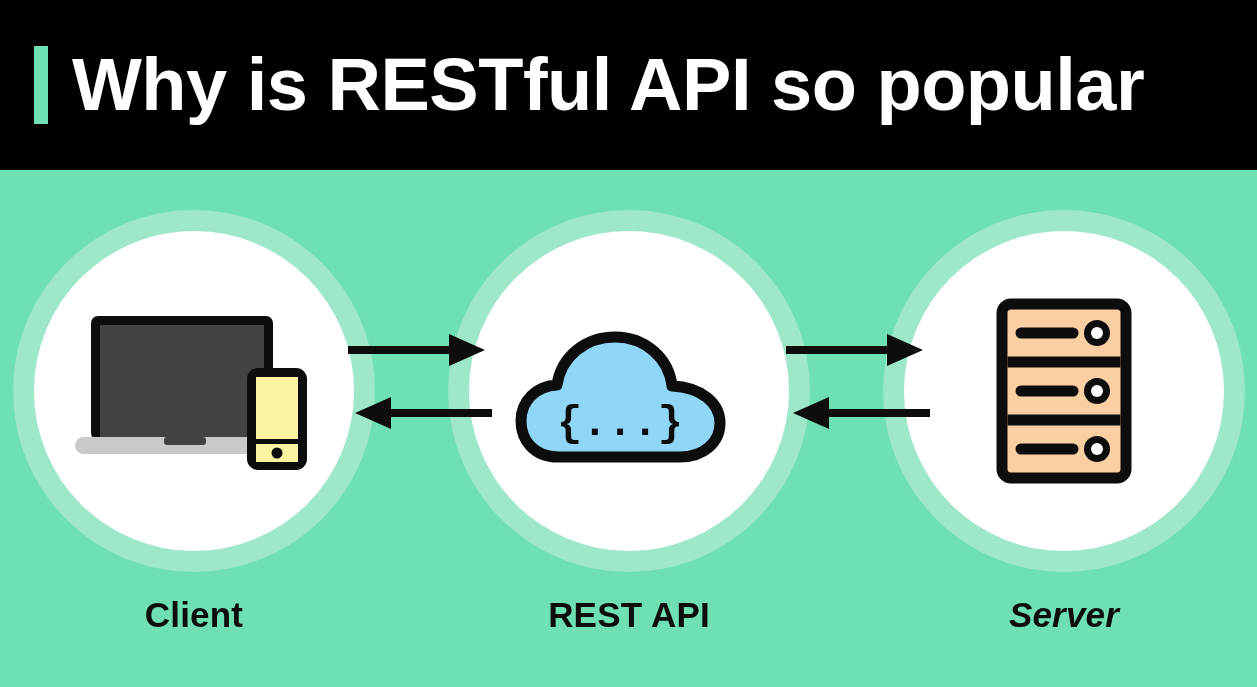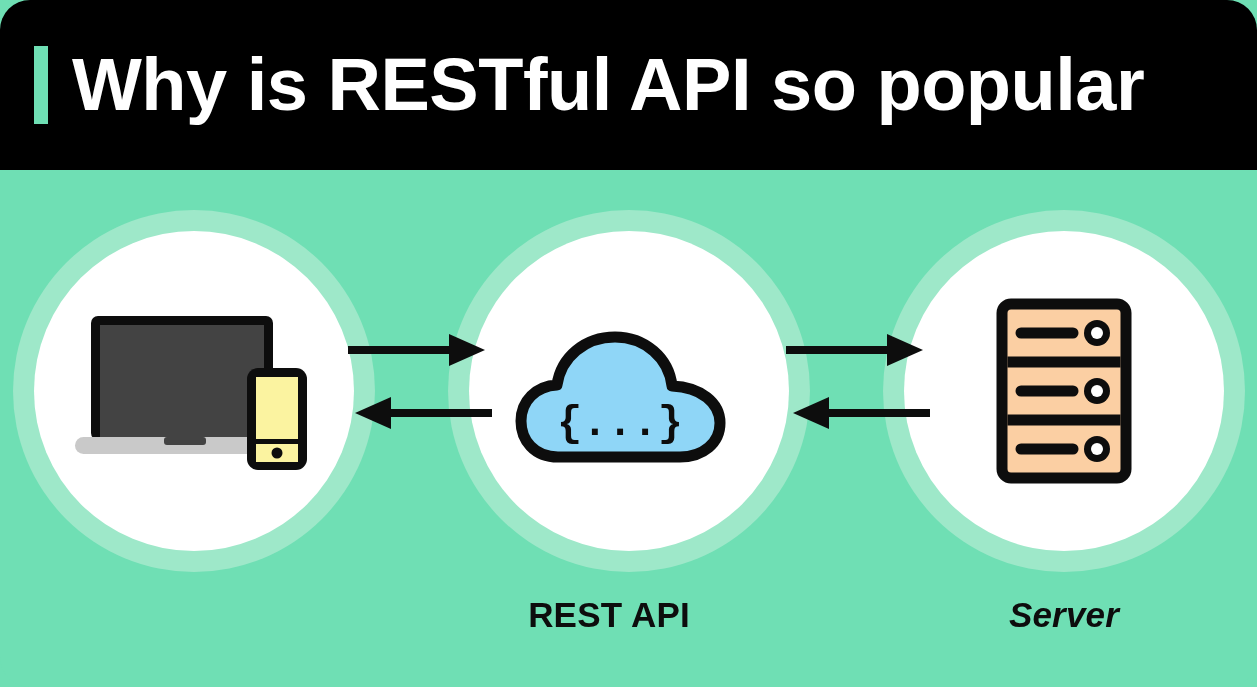--- a/index.html
+++ b/index.html
@@ -9,21 +9,20 @@
     width:1257px; height:687px;
     overflow:hidden;
     background:#6fdfb4;
     font-family:"Liberation Sans","DejaVu Sans",sans-serif;
   }
 
   #page {
     position:relative;
     width:1257px; height:687px;
     overflow:hidden;
-    border-radius:30px;
   }
 
   
   #header {
     position:absolute; left:0; top:0;
     width:1257px; height:170px;
     background:#000000;
     display:flex; align-items:center;
   }
   #accent-bar {
@@ -82,21 +81,21 @@
     position:absolute;
     top:425px;
     width:362px;
     text-align:center;
     font-size:35px;
     font-weight:bold;
     color:#0d0d0d;
     letter-spacing:0.2px;
   }
   #label-client  { left:13px;  }
-  #label-restapi { left:428px; }
+  #label-restapi { left:448px; }
   #label-server  { left:883px;font-style:italic; }
 
   
   .arrow-group { position:absolute; top:160px; width:150px; height:100px; }
   #arrows-left  { left:345px; }
   #arrows-right { left:783px; }
 </style>
 </head>
 <body>
 
@@ -200,17 +199,18 @@
           <line x1="3" y1="20" x2="112" y2="20" stroke="#0d0d0d" stroke-width="8"></line>
           <polygon points="104,4 140,20 104,36" fill="#0d0d0d"></polygon>
         </g>
         <g>
           <line x1="38" y1="83" x2="147" y2="83" stroke="#0d0d0d" stroke-width="8"></line>
           <polygon points="46,67 10,83 46,99" fill="#0d0d0d"></polygon>
         </g>
       </svg>
     </div>
 
+    <div class="node-label" id="label-client">Client</div>
     <div class="node-label" id="label-restapi">REST API</div>
     <div class="node-label" id="label-server">Server</div>
 
   </div>
 </div>
 
 </body></html>

